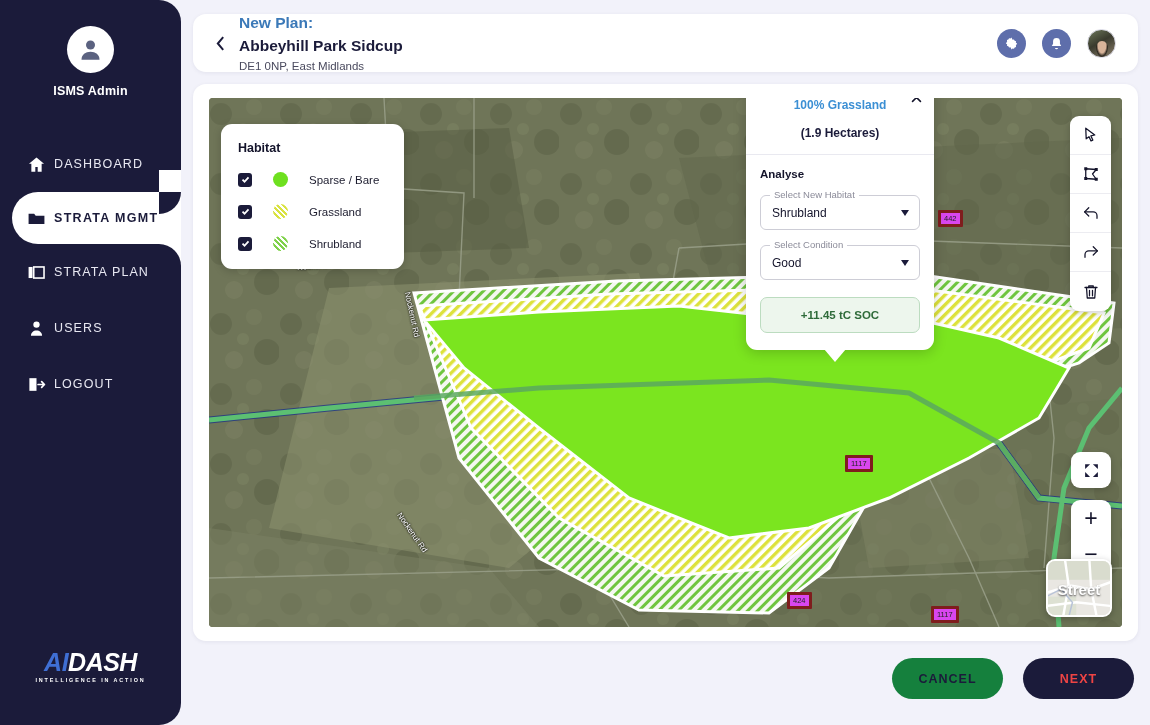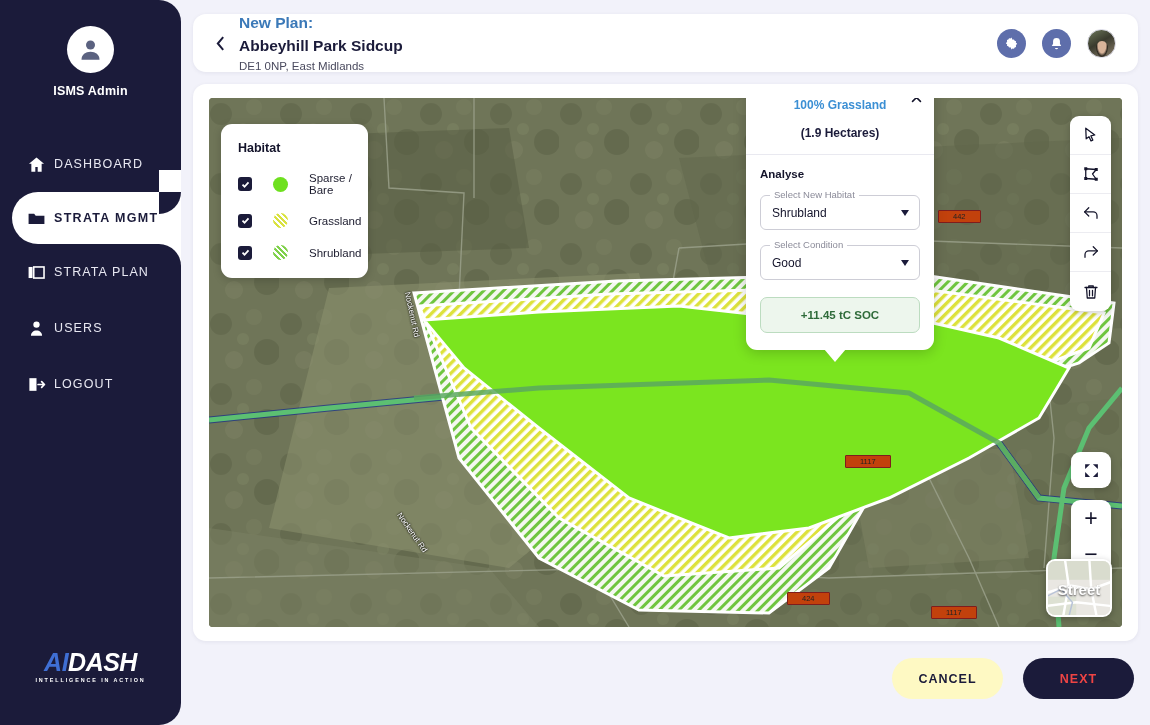--- a/index.html
+++ b/index.html
@@ -131,21 +131,21 @@
   .map {
     position: relative; width: 100%; height: 100%;
     border-radius: 4px; overflow: hidden;
     background: #6e7355;
   }
   .sat { position: absolute; inset: 0; }
 
   
   .legend {
     position: absolute; left: 12px; top: 26px;
-    width: 147px;
+    width: 183px;
     background: #fff; border-radius: 11px;
     padding: 17px 16px 18px 17px;
     box-shadow: 0 2px 9px rgba(0,0,0,.18);
     z-index: 14;
   }
   .legend-title { font-size: 12.5px; font-weight: bold; color: #14142b; }
   .legend-row {
     display: flex; align-items: center; gap: 21px; margin-top: 17px; cursor: pointer;
   }
   .cbx {
@@ -269,27 +269,27 @@
   
   .footer {
     position: absolute; right: 16px; bottom: 26px;
     display: flex; align-items: center; gap: 20px; z-index: 10;
   }
   .btn {
     height: 41px; border-radius: 21px; cursor: pointer;
     display: flex; align-items: center; justify-content: center;
     font-size: 12.5px; font-weight: bold; letter-spacing: 1px;
   }
-  .btn-cancel { width: 111px; background: #fef9c3; color: #1b1b3a; }
+  .btn-cancel { width: 111px; background: #15803d; color: #1b1b3a; }
   .btn-next { width: 111px; background: #1b1b3a; color: #ef4444; }
 
   
   .road-chip {
-    position: absolute; background: #c2410c; border: 1px solid #7f1d1d;
-    font-size: 7.5px; color: #222; padding: 1px 14px; border-radius: 1px;
+    position: absolute; background: #d946ef; border: 3px solid #7f1d1d;
+    font-size: 7.5px; color: #222; padding: 1px 3px; border-radius: 1px;
     z-index: 8; font-family: "Liberation Sans", sans-serif;
   }
   .road-name {
     position: absolute; font-size: 8px; color: #fff; z-index: 8;
     text-shadow: 0 0 2px #000, 0 0 2px #000; white-space: nowrap;
   }
 </style>
 </head>
 <body>
 

